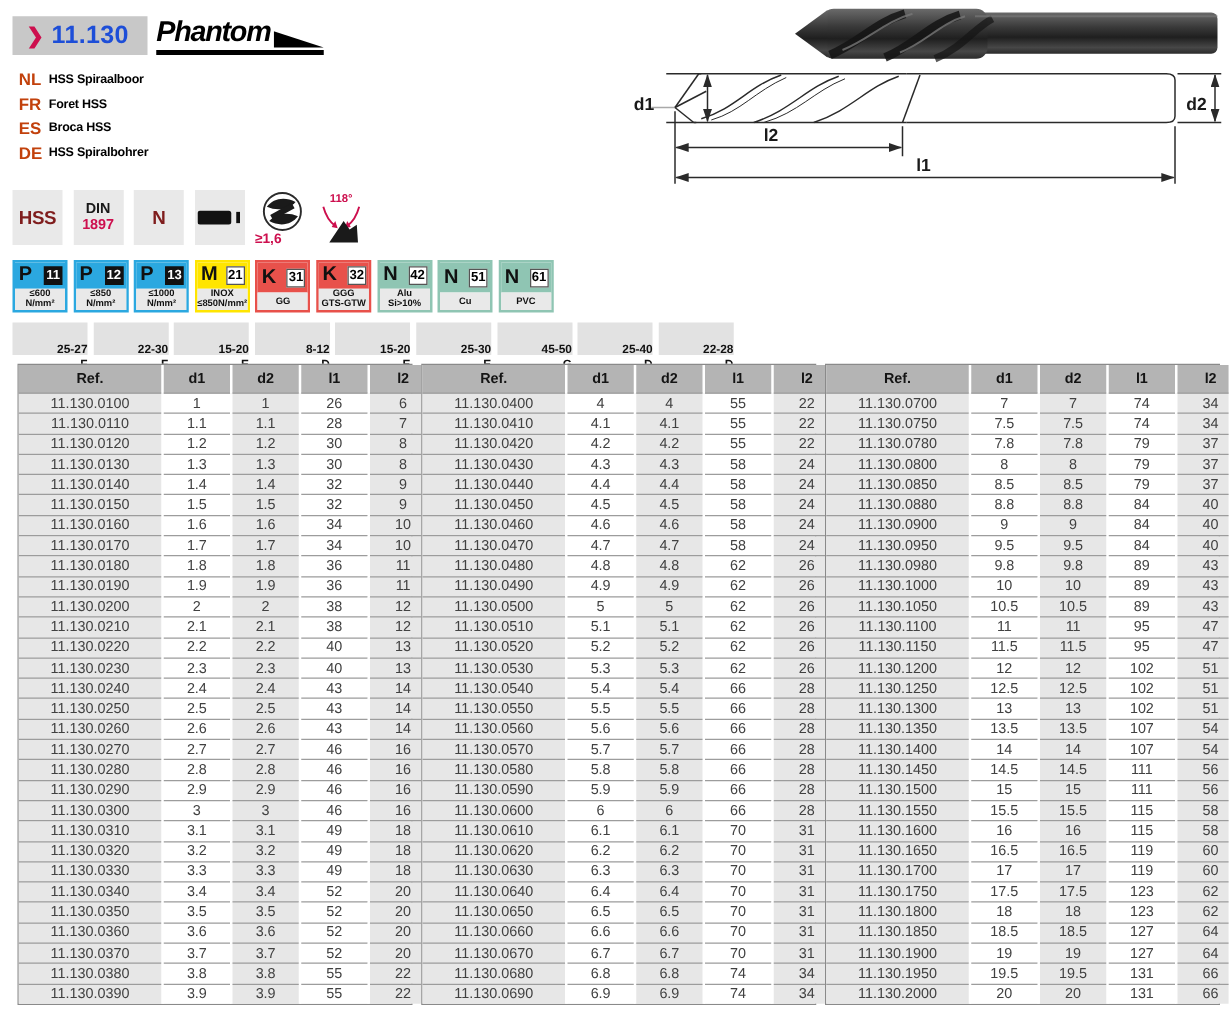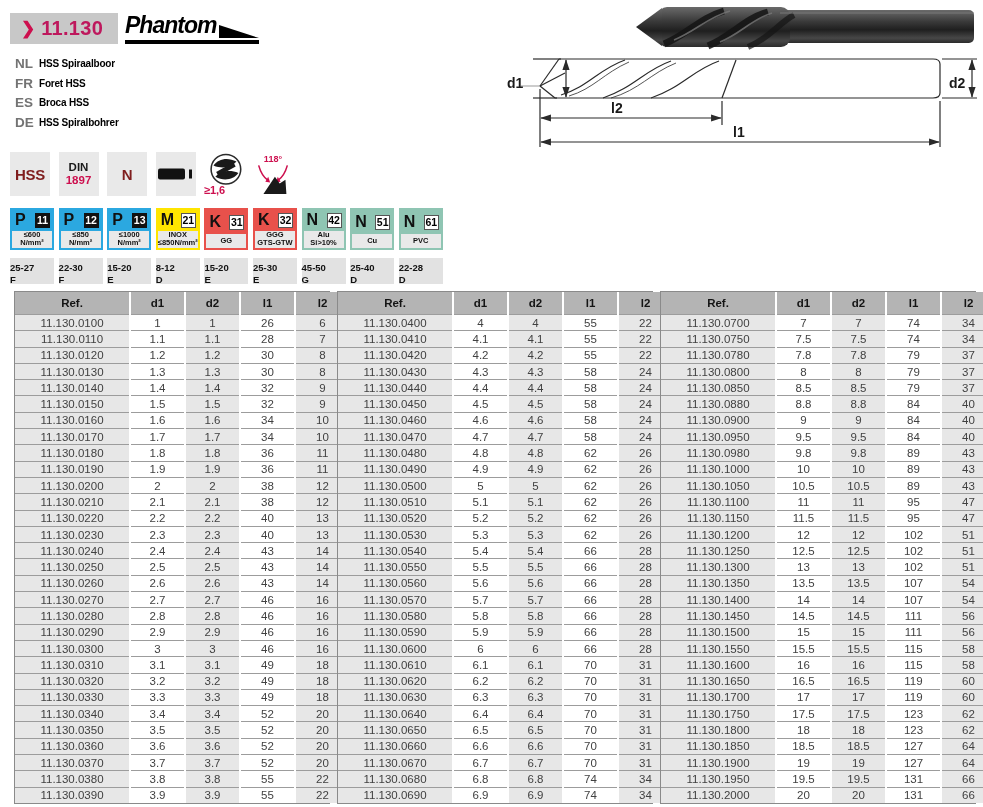--- a/index.html
+++ b/index.html
@@ -3,29 +3,29 @@
 <meta charset="utf-8">
 <style>
   html,body{margin:0;padding:0;background:#fff;}
   body{font-family:"Liberation Sans", sans-serif;}
   .page{position:relative;width:983px;height:807px;background:#fff;overflow:hidden;}
 
   
   .code-box{position:absolute;left:10px;top:13px;width:108px;height:31px;background:#c8c8c8;
     display:flex;align-items:center;gap:6px;padding-left:11px;box-sizing:border-box;}
   .chevron{color:#cd0f4e;font-size:17px;font-weight:900;line-height:1;}
-  .code{color:#be185d;font-size:20px;font-weight:bold;letter-spacing:.3px;}
+  .code{color:#1d4ed8;font-size:20px;font-weight:bold;letter-spacing:.3px;}
   .brand{position:absolute;left:125px;top:12px;display:inline-flex;align-items:flex-end;
     border-bottom:4px solid #000;padding-bottom:1px;gap:3px;}
   .brand-text{font-size:23px;font-weight:800;font-style:italic;letter-spacing:-1px;color:#000;}
 
   
   .titles{position:absolute;left:15px;top:54px;}
   .title-row{display:flex;height:19.5px;align-items:center;}
-  .lang{color:#737373;font-size:13.5px;font-weight:bold;width:24px;}
+  .lang{color:#c2410c;font-size:13.5px;font-weight:bold;width:24px;}
   .tname{color:#000;font-size:10px;font-weight:bold;letter-spacing:-.2px;}
 
   
   .spec-icons{position:absolute;left:10px;top:152px;display:flex;gap:8.5px;}
   .icon-box{width:40px;height:44px;display:flex;flex-direction:column;align-items:center;justify-content:center;box-sizing:border-box;}
   .icon-box.boxed{background:#e9e9e9;}
   .ib-main{font-size:15px;font-weight:bold;color:#7f1d1d;letter-spacing:-.3px;}
   .ib-line{font-size:11.5px;font-weight:bold;line-height:1.15;color:#1a1a1a;}
   .ib-red{color:#cd0f4e;}
 
@@ -35,22 +35,22 @@
   .mat-top{height:24px;background:var(--c);display:flex;align-items:center;justify-content:space-between;padding:0 2px;}
   .mat-letter{font-size:16px;font-weight:900;color:#111;line-height:1;padding-left:1px;}
   .mat-num{width:15px;height:15px;display:flex;align-items:center;justify-content:center;font-size:10.5px;font-weight:bold;box-sizing:border-box;}
   .mat-num.dark{background:#111;color:#fff;}
   .mat-num.light{background:#fff;color:#000;border:1px solid #555;text-align:center;}
   .mat-label{flex:1;background:#e9e9e9;font-size:7.5px;font-weight:bold;color:#111;
     display:flex;align-items:center;justify-content:center;text-align:center;white-space:pre-line;line-height:1.15;}
 
   
   .ranges{position:absolute;left:10px;top:258px;display:flex;gap:4.6px;}
-  .range{width:44px;height:26px;background:#e2e2e2;box-sizing:border-box;text-align:left;
-    font-size:9.5px;font-weight:bold;color:#111;line-height:1.25;padding-top:4px;}
+  .range{width:60px;height:26px;background:#e2e2e2;box-sizing:border-box;text-align:right;
+    font-size:9.5px;font-weight:bold;color:#111;line-height:1.25;padding-top:16px;}
 
   
   .tables{position:absolute;left:14px;top:291px;display:flex;gap:7px;}
   .tblwrap{width:316px;box-sizing:border-box;border:1px solid #8a8a8a;background:#fff;}
   .tblwrap table{border-collapse:collapse;table-layout:fixed;width:100%;font-size:11.5px;color:#414141;}
   .tblwrap th{background:#b4b4b4;height:20px;font-weight:bold;color:#141414;text-align:center;padding:1px;}
   .tblwrap td{height:15.3px;text-align:center;padding:0;border-top:1px solid #9c9c9c;}
   .tblwrap th,.tblwrap td{border-left:2px solid #fff;}
   .tblwrap th:first-child,.tblwrap td:first-child{border-left:none;}
   .tblwrap th.c0{width:112px;}

